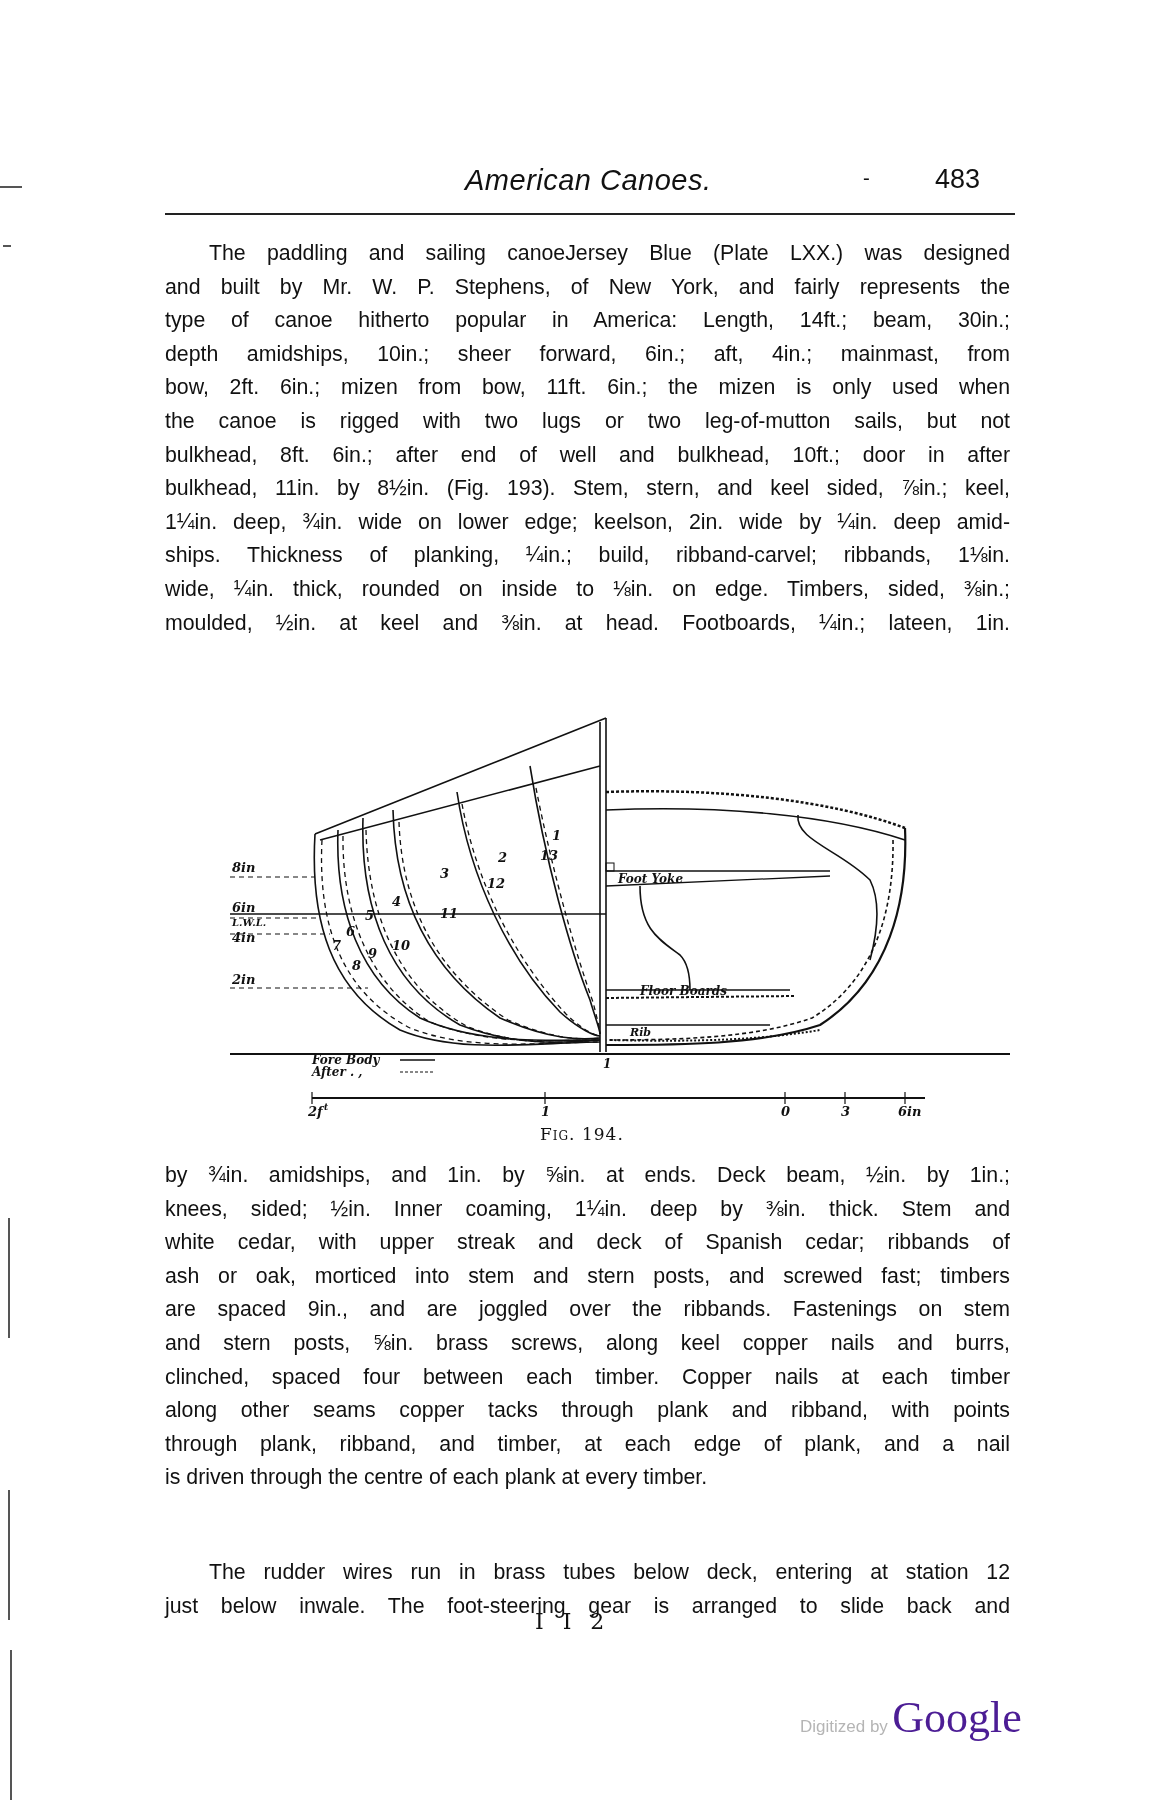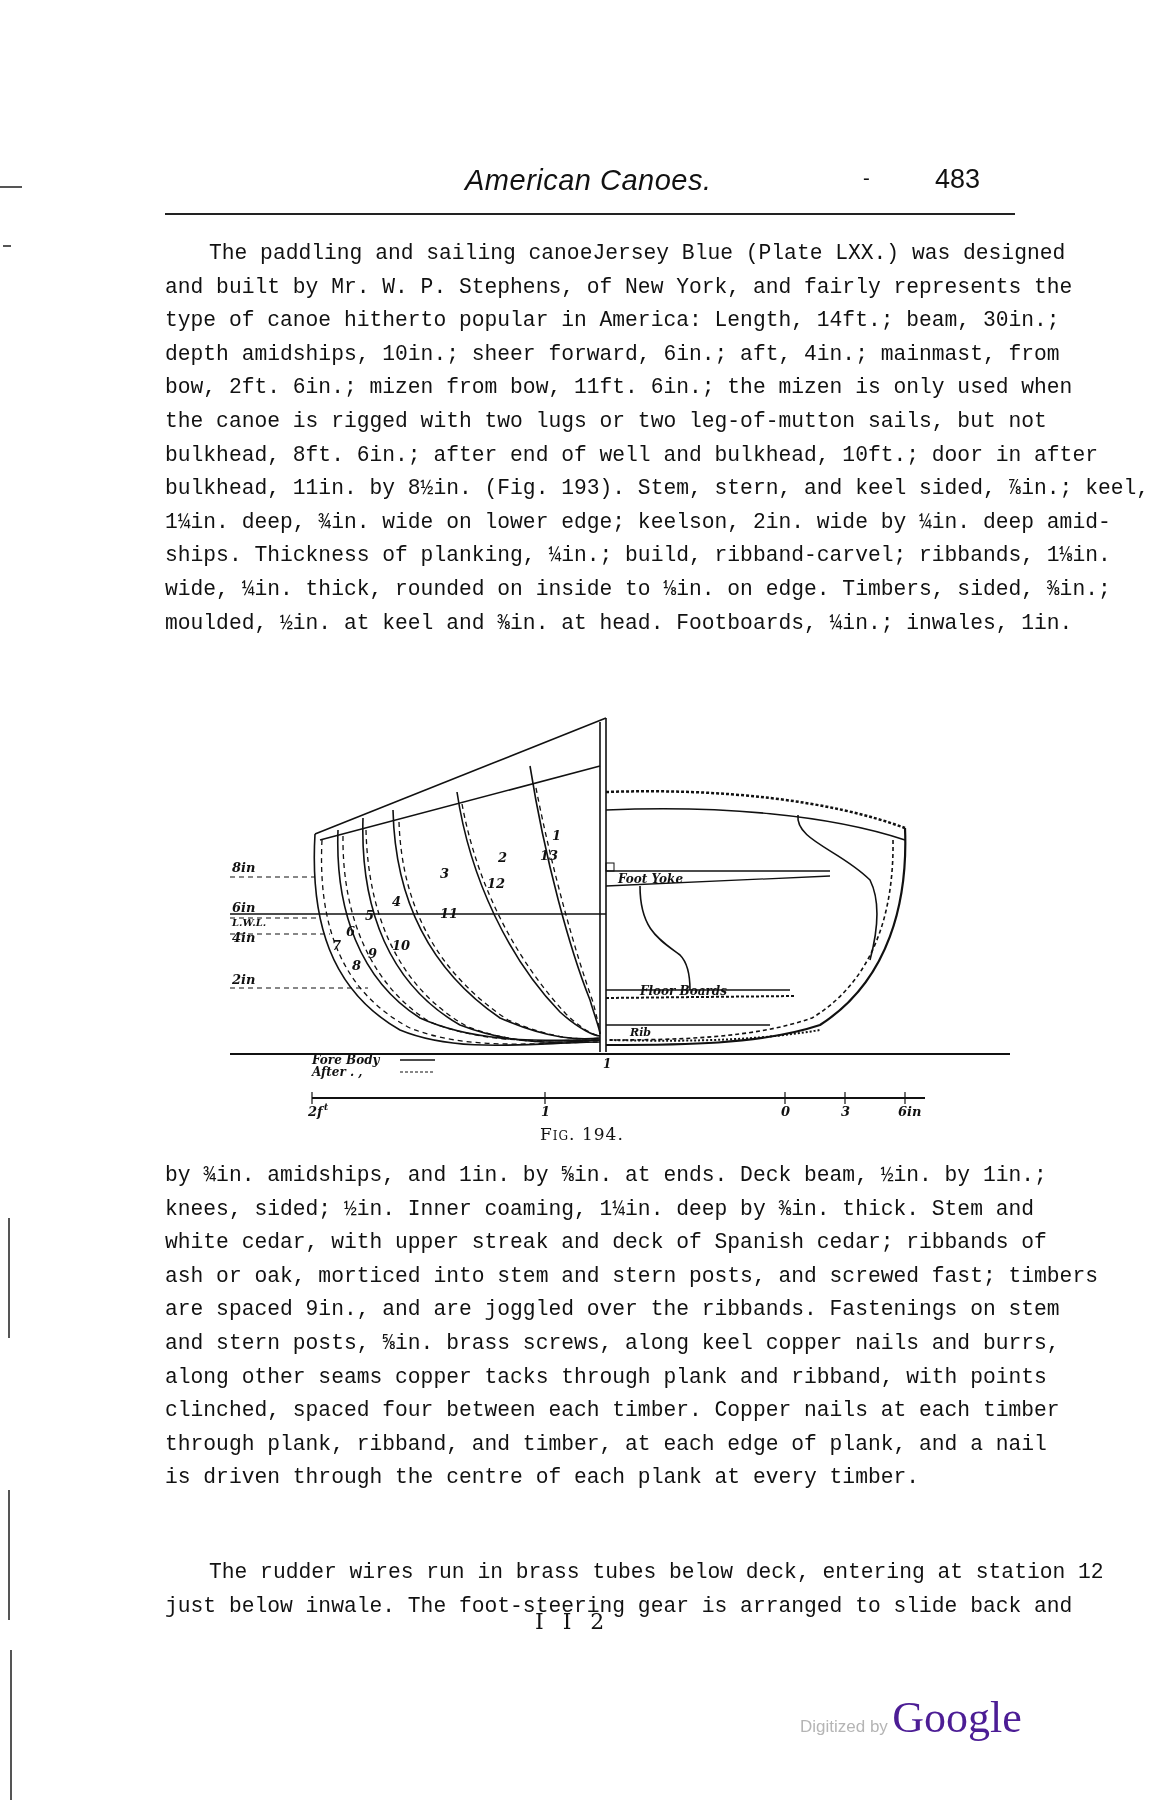--- a/index.html
+++ b/index.html
@@ -6,21 +6,21 @@
   body { width: 1153px; height: 1800px; position: relative; overflow: hidden;
          font-family: "DejaVu Serif", "Liberation Serif", serif; color: #111; }
   .header { position: absolute; left: 165px; top: 160px; width: 850px; height: 40px; }
   .running-title { position: absolute; left: 300px; top: 4px; font-style: italic;
                    font-size: 29px; font-family: "Liberation Sans", sans-serif; letter-spacing: 0.5px; }
   .header-dash { position: absolute; left: 698px; top: 6px; font-size: 20px; }
   .page-number { position: absolute; left: 770px; top: 4px; font-size: 27px;
                  font-family: "Liberation Sans", sans-serif; }
   .header-rule { position: absolute; left: 165px; top: 213px; width: 850px; height: 2px; background: #222; }
   .para { position: absolute; left: 165px; width: 845px; font-size: 21.3px; line-height: 33.6px;
-          text-align: justify; font-family: Liberation Mono, monospace; }
+          text-align: justify; font-family: Liberation Sans, sans-serif; }
   .para .line { display: block; text-align: justify; text-align-last: justify; white-space: nowrap; }
   .para .indent { padding-left: 44px; }
   .para .last { text-align-last: left; }
   #p1 { top: 237px; }
   #p2 { top: 1159px; }
   #p3 { top: 1556px; }
   .figure { position: absolute; left: 0; top: 700px; width: 1153px; height: 420px; }
   .fig-caption { position: absolute; left: 540px; top: 1124px; font-size: 17px;
                  font-variant: small-caps; letter-spacing: 1px; }
   .signature { position: absolute; left: 535px; top: 1609px; font-size: 22px; letter-spacing: 6px; }
@@ -51,21 +51,21 @@
   <span class="line">and built by Mr. W. P. Stephens, of New York, and fairly represents the</span>
   <span class="line">type of canoe hitherto popular in America: Length, 14ft.; beam, 30in.;</span>
   <span class="line">depth amidships, 10in.; sheer forward, 6in.; aft, 4in.; mainmast, from</span>
   <span class="line">bow, 2ft. 6in.; mizen from bow, 11ft. 6in.; the mizen is only used when</span>
   <span class="line">the canoe is rigged with two lugs or two leg-of-mutton sails, but not</span>
   <span class="line">bulkhead, 8ft. 6in.; after end of well and bulkhead, 10ft.; door in after</span>
   <span class="line">bulkhead, 11in. by 8½in. (Fig. 193). Stem, stern, and keel sided, ⅞in.; keel,</span>
   <span class="line">1¼in. deep, ¾in. wide on lower edge; keelson, 2in. wide by ¼in. deep amid-</span>
   <span class="line">ships. Thickness of planking, ¼in.; build, ribband-carvel; ribbands, 1⅛in.</span>
   <span class="line">wide, ¼in. thick, rounded on inside to ⅛in. on edge. Timbers, sided, ⅜in.;</span>
-  <span class="line">moulded, ½in. at keel and ⅜in. at head. Footboards, ¼in.; inwales, 1in.</span>
+  <span class="line">moulded, ½in. at keel and ⅜in. at head. Footboards, ¼in.; lateen, 1in.</span>
 </div>
 
 <div class="figure">
   <svg width="1153" height="420" viewBox="0 0 1153 420">
     <g fill="none" stroke="#111" stroke-width="1.6">
 
       <line x1="606" y1="18" x2="606" y2="352"></line>
       <line x1="600" y1="22" x2="600" y2="352"></line>
 
       <path d="M315 134 L606 18"></path>
@@ -165,22 +165,22 @@
 </div>
 <div class="fig-caption">Fig. 194.</div>
 
 <div class="para" id="p2">
   <span class="line">by ¾in. amidships, and 1in. by ⅝in. at ends. Deck beam, ½in. by 1in.;</span>
   <span class="line">knees, sided; ½in. Inner coaming, 1¼in. deep by ⅜in. thick. Stem and</span>
   <span class="line">white cedar, with upper streak and deck of Spanish cedar; ribbands of</span>
   <span class="line">ash or oak, morticed into stem and stern posts, and screwed fast; timbers</span>
   <span class="line">are spaced 9in., and are joggled over the ribbands. Fastenings on stem</span>
   <span class="line">and stern posts, ⅝in. brass screws, along keel copper nails and burrs,</span>
+  <span class="line">clinched, spaced four between each timber. Copper nails at each timber</span>
   <span class="line">along other seams copper tacks through plank and ribband, with points</span>
-  <span class="line">clinched, spaced four between each timber. Copper nails at each timber</span>
   <span class="line">through plank, ribband, and timber, at each edge of plank, and a nail</span>
   <span class="line last">is driven through the centre of each plank at every timber.</span>
 </div>
 
 <div class="para" id="p3">
   <span class="line indent">The rudder wires run in brass tubes below deck, entering at station 12</span>
   <span class="line">just below inwale. The foot-steering gear is arranged to slide back and</span>
 </div>
 
 <div class="signature">I I 2</div>

